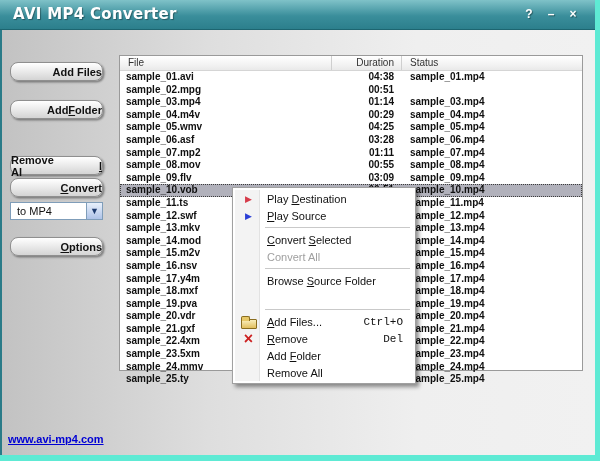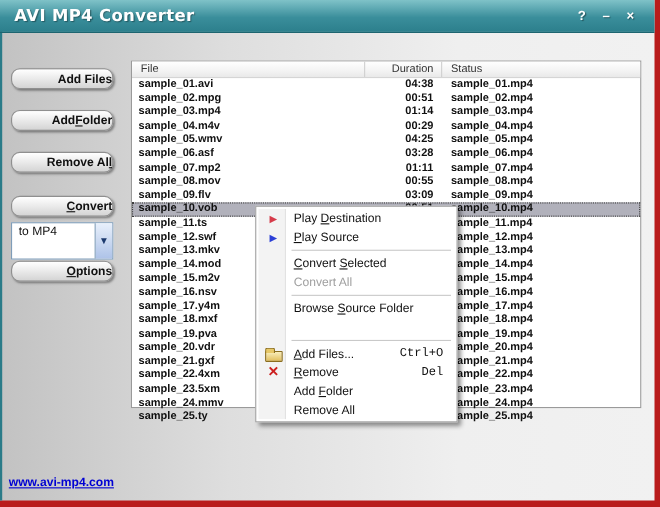--- a/index.html
+++ b/index.html
@@ -1,18 +1,18 @@
 <!DOCTYPE html>
 <html><head>
 <meta charset="utf-8">
 <style>
   html,body { margin:0; padding:0; }
   * { box-sizing:border-box; }
   .page {
-    position:relative; width:600px; height:461px; background:#b91c1c;
+    position:relative; width:600px; height:461px; background:#5eead4;
     font-family:"Liberation Sans", sans-serif; overflow:hidden;
     -webkit-font-smoothing:antialiased;
   }
   .window {
     position:absolute; left:0; top:0; width:595px; height:455px;
     background:linear-gradient(to right,#c2c2c2,#dedede 35%,#efefef 70%,#f1f1f1);
   }
   .left-edge { position:absolute; left:0; top:0; width:2px; height:455px; background:#2a7b88; }
 
   
@@ -36,26 +36,26 @@
   .btn {
     position:absolute; left:10px; width:93px; height:19px;
     border:1px solid #8f8f8f; border-radius:8px;
     background:linear-gradient(#ffffff,#ececec 45%,#d4d4d4);
     box-shadow:1.5px 1.5px 2px rgba(0,0,0,0.38);
     font-size:11px; font-weight:bold; color:#111;
     display:flex; align-items:center; justify-content:flex-end;
   }
   .btn-addfiles { top:62px; }
   .btn-addfolder { top:100px; }
-  .btn-removeall { top:138px; }
+  .btn-removeall { top:156px;gap:32px; }
   .btn-convert { top:178px; }
   .btn-options { top:237px; }
 
   .select {
-    position:absolute; left:10px; top:202px; width:93px; height:34px;
+    position:absolute; left:10px; top:202px; width:93px; height:18px;
     background:#fff; border:1px solid #7f9db9; display:flex;
   }
   .select .val { flex:1; font-size:11px; padding:2px 0 0 6px; color:#111; }
   .select .arrow {
     width:16px; background:linear-gradient(#e8f0fb,#aec3e8);
     border-left:1px solid #7f9db9; display:flex; align-items:center; justify-content:center;
     font-size:9px; color:#1c3a6e;
   }
 
   .link {
@@ -165,21 +165,20 @@
       </div>
       <div class="rows">
         <div class="row">
             <span class="c-file">sample_01.avi</span>
             <span class="c-dur">04:38</span>
             <span class="c-status">sample_01.mp4</span>
           </div>
           <div class="row">
             <span class="c-file">sample_02.mpg</span>
             <span class="c-dur">00:51</span>
-            <span class="c-status">sample_02.mp4</span>
           </div>
           <div class="row">
             <span class="c-file">sample_03.mp4</span>
             <span class="c-dur">01:14</span>
             <span class="c-status">sample_03.mp4</span>
           </div>
           <div class="row">
             <span class="c-file">sample_04.m4v</span>
             <span class="c-dur">00:29</span>
             <span class="c-status">sample_04.mp4</span>

